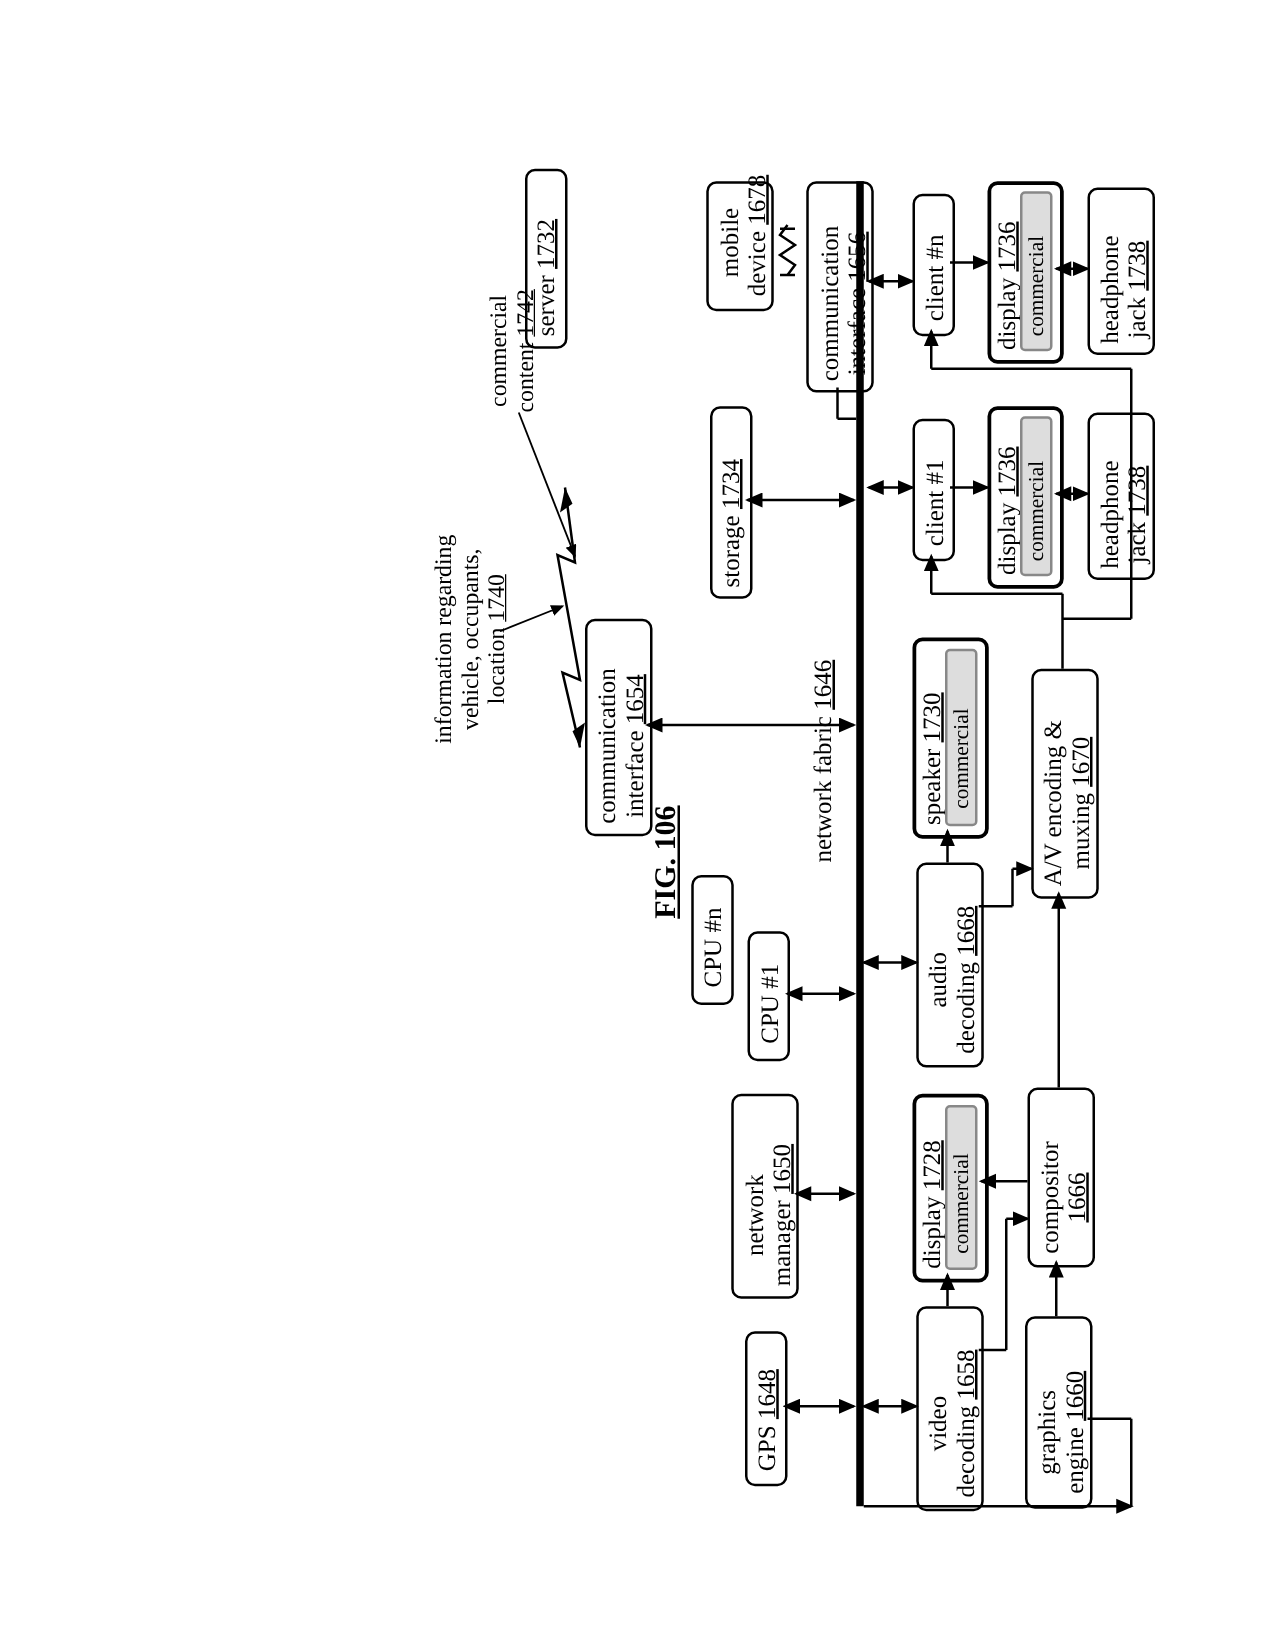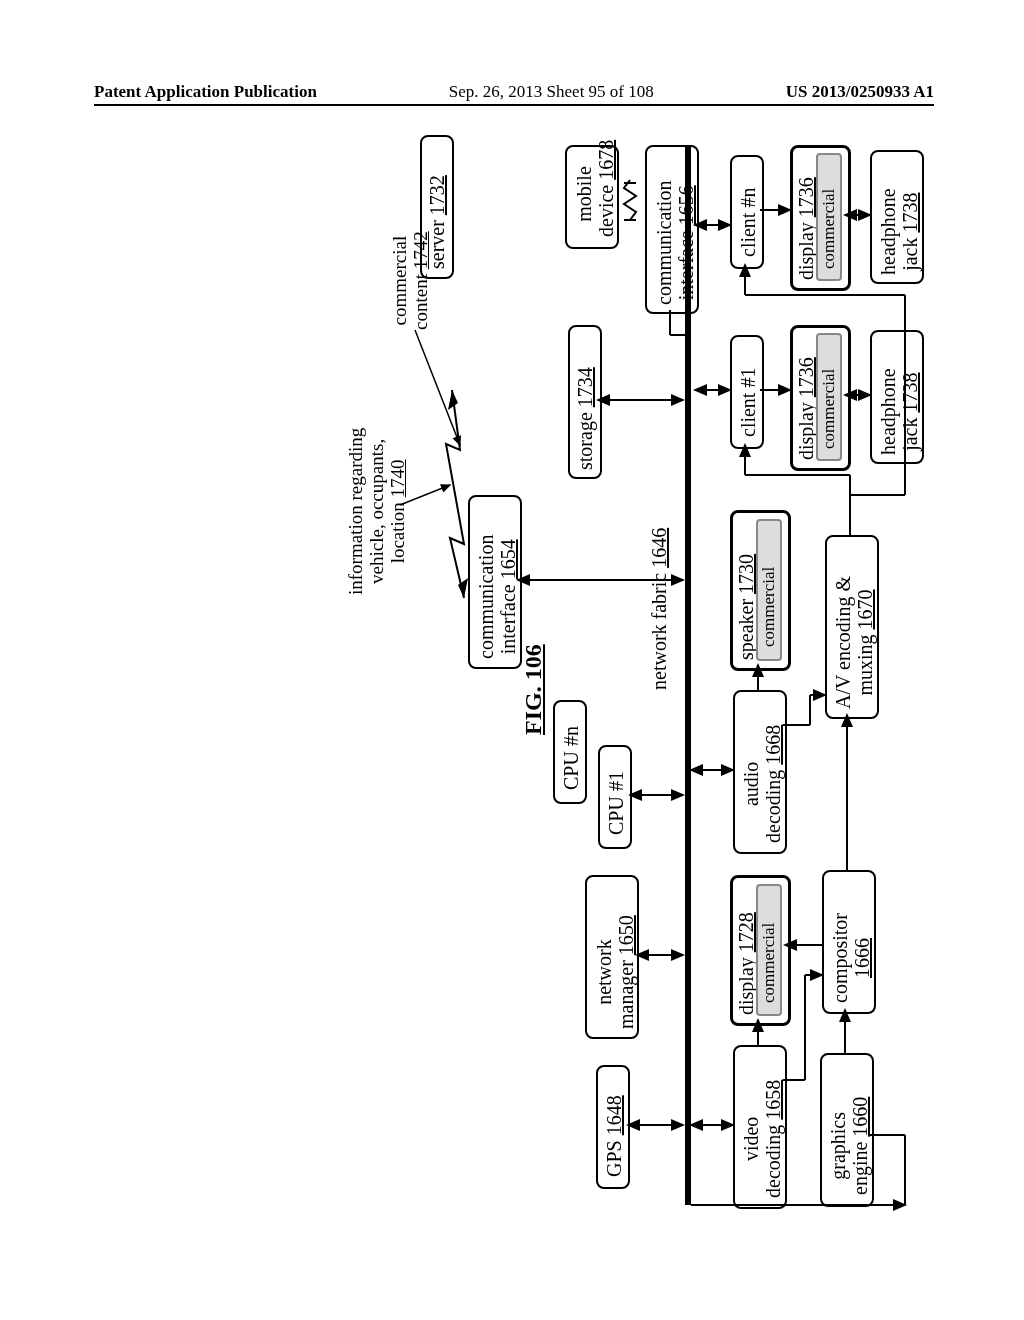--- a/index.html
+++ b/index.html
@@ -75,25 +75,20 @@
     position: absolute;
     left: 0; top: 0;
     pointer-events: none;
   }
 </style>
 </head>
 <body>
 
 <div class="page">
 
-  <div class="header">
-    <span class="left">Patent Application Publication</span>
-    <span class="mid">Sep. 26, 2013  Sheet 95 of 108</span>
-    <span class="right">US 2013/0250933 A1</span>
-  </div>
 
   <div class="sheet">
 
     <div class="box" style="left:330px; top:0px; width:30px; height:140px;"></div>
     <div class="rot" style="left:336px; top:134px;">
       <span>server</span>
       <span class="ul">1732</span>
     </div>
 
     <div class="rot" style="left:256px; top:460px; text-align:center; font-size:19px;">

